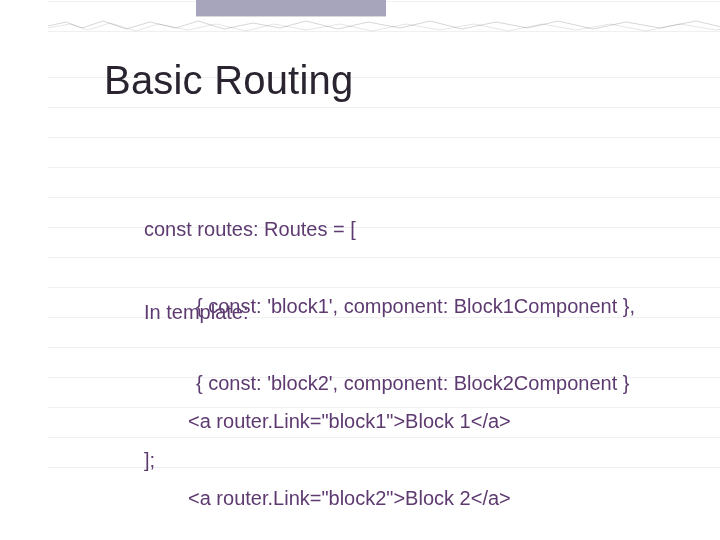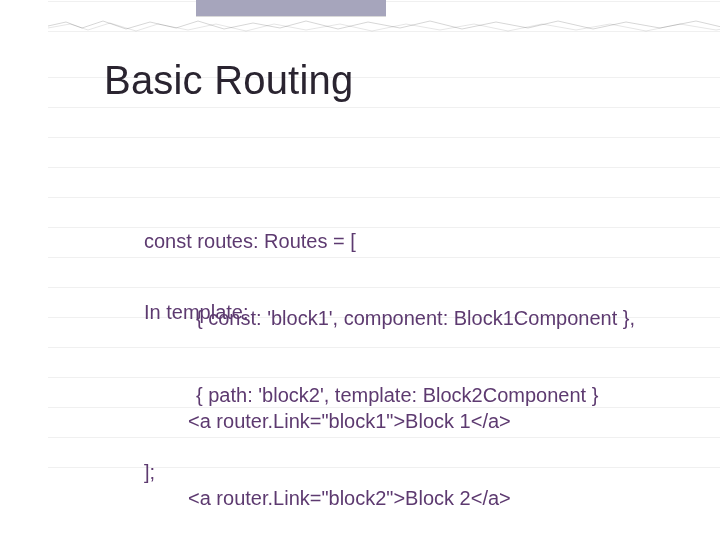--- a/index.html
+++ b/index.html
@@ -77,21 +77,21 @@
 
   .code-routes, .code-template, .code-anchors {
     color: #5d3a70; 
     font-size: 20px;
     line-height: 1.28;
   }
 
   .code-routes {
     position: absolute;
     left: 96px;
-    top: 178px;
+    top: 166px;
     white-space: pre;
   }
   .indent-1 { padding-left: 52px; display: inline-block; }
 
   .code-template {
     position: absolute;
     left: 96px;
     top: 300px;
   }
 
@@ -126,21 +126,21 @@
     </svg>
   </div>
 
   <div class="topbar"></div>
 
   <div class="title">Basic Routing</div>
 
   <div class="code-routes">
     <div>const routes: Routes = [</div>
     <div><span class="indent-1">{ const: 'block1', component: Block1Component },</span></div>
-    <div><span class="indent-1">{ path: 'block2', template: Block2Component }</span></div>
+    <div><span class="indent-1">{ const: 'block2', component: Block2Component }</span></div>
     <div>];</div>
   </div>
 
   <div class="code-template">In template:</div>
 
   <div class="code-anchors">
     <div>&lt;a router.Link="block1"&gt;Block 1&lt;/a&gt;</div>
     <div>&lt;a router.Link="block2"&gt;Block 2&lt;/a&gt;</div>
   </div>
 

